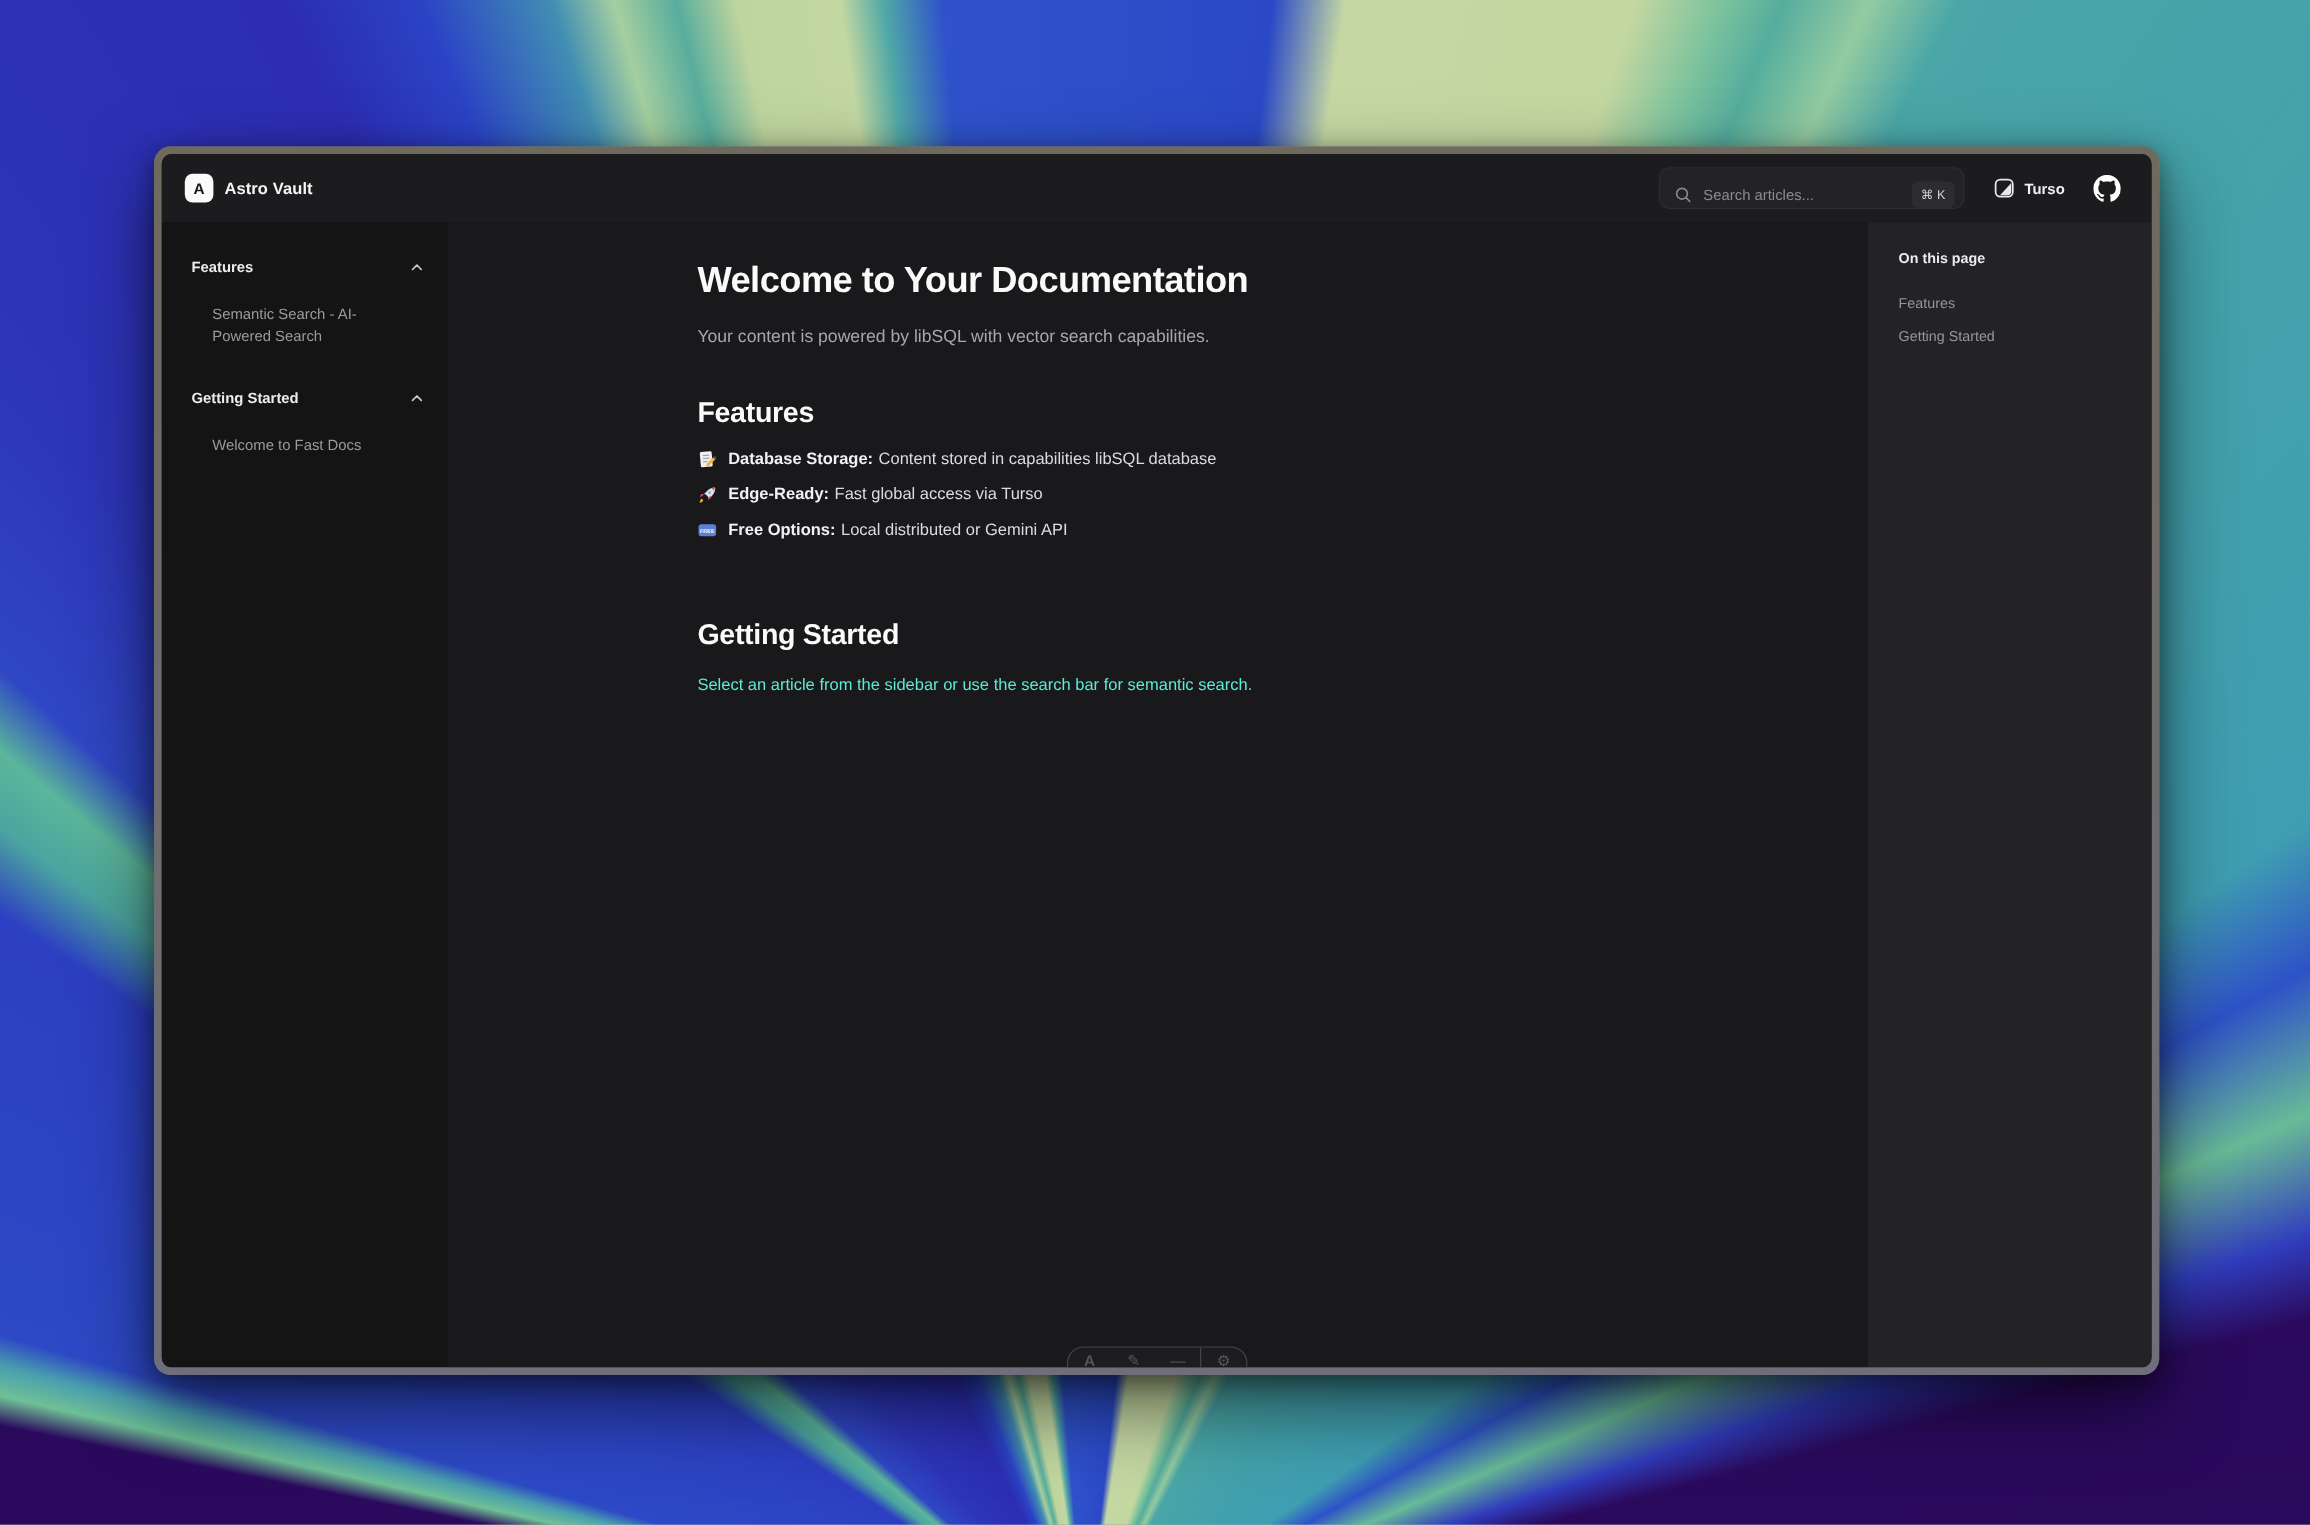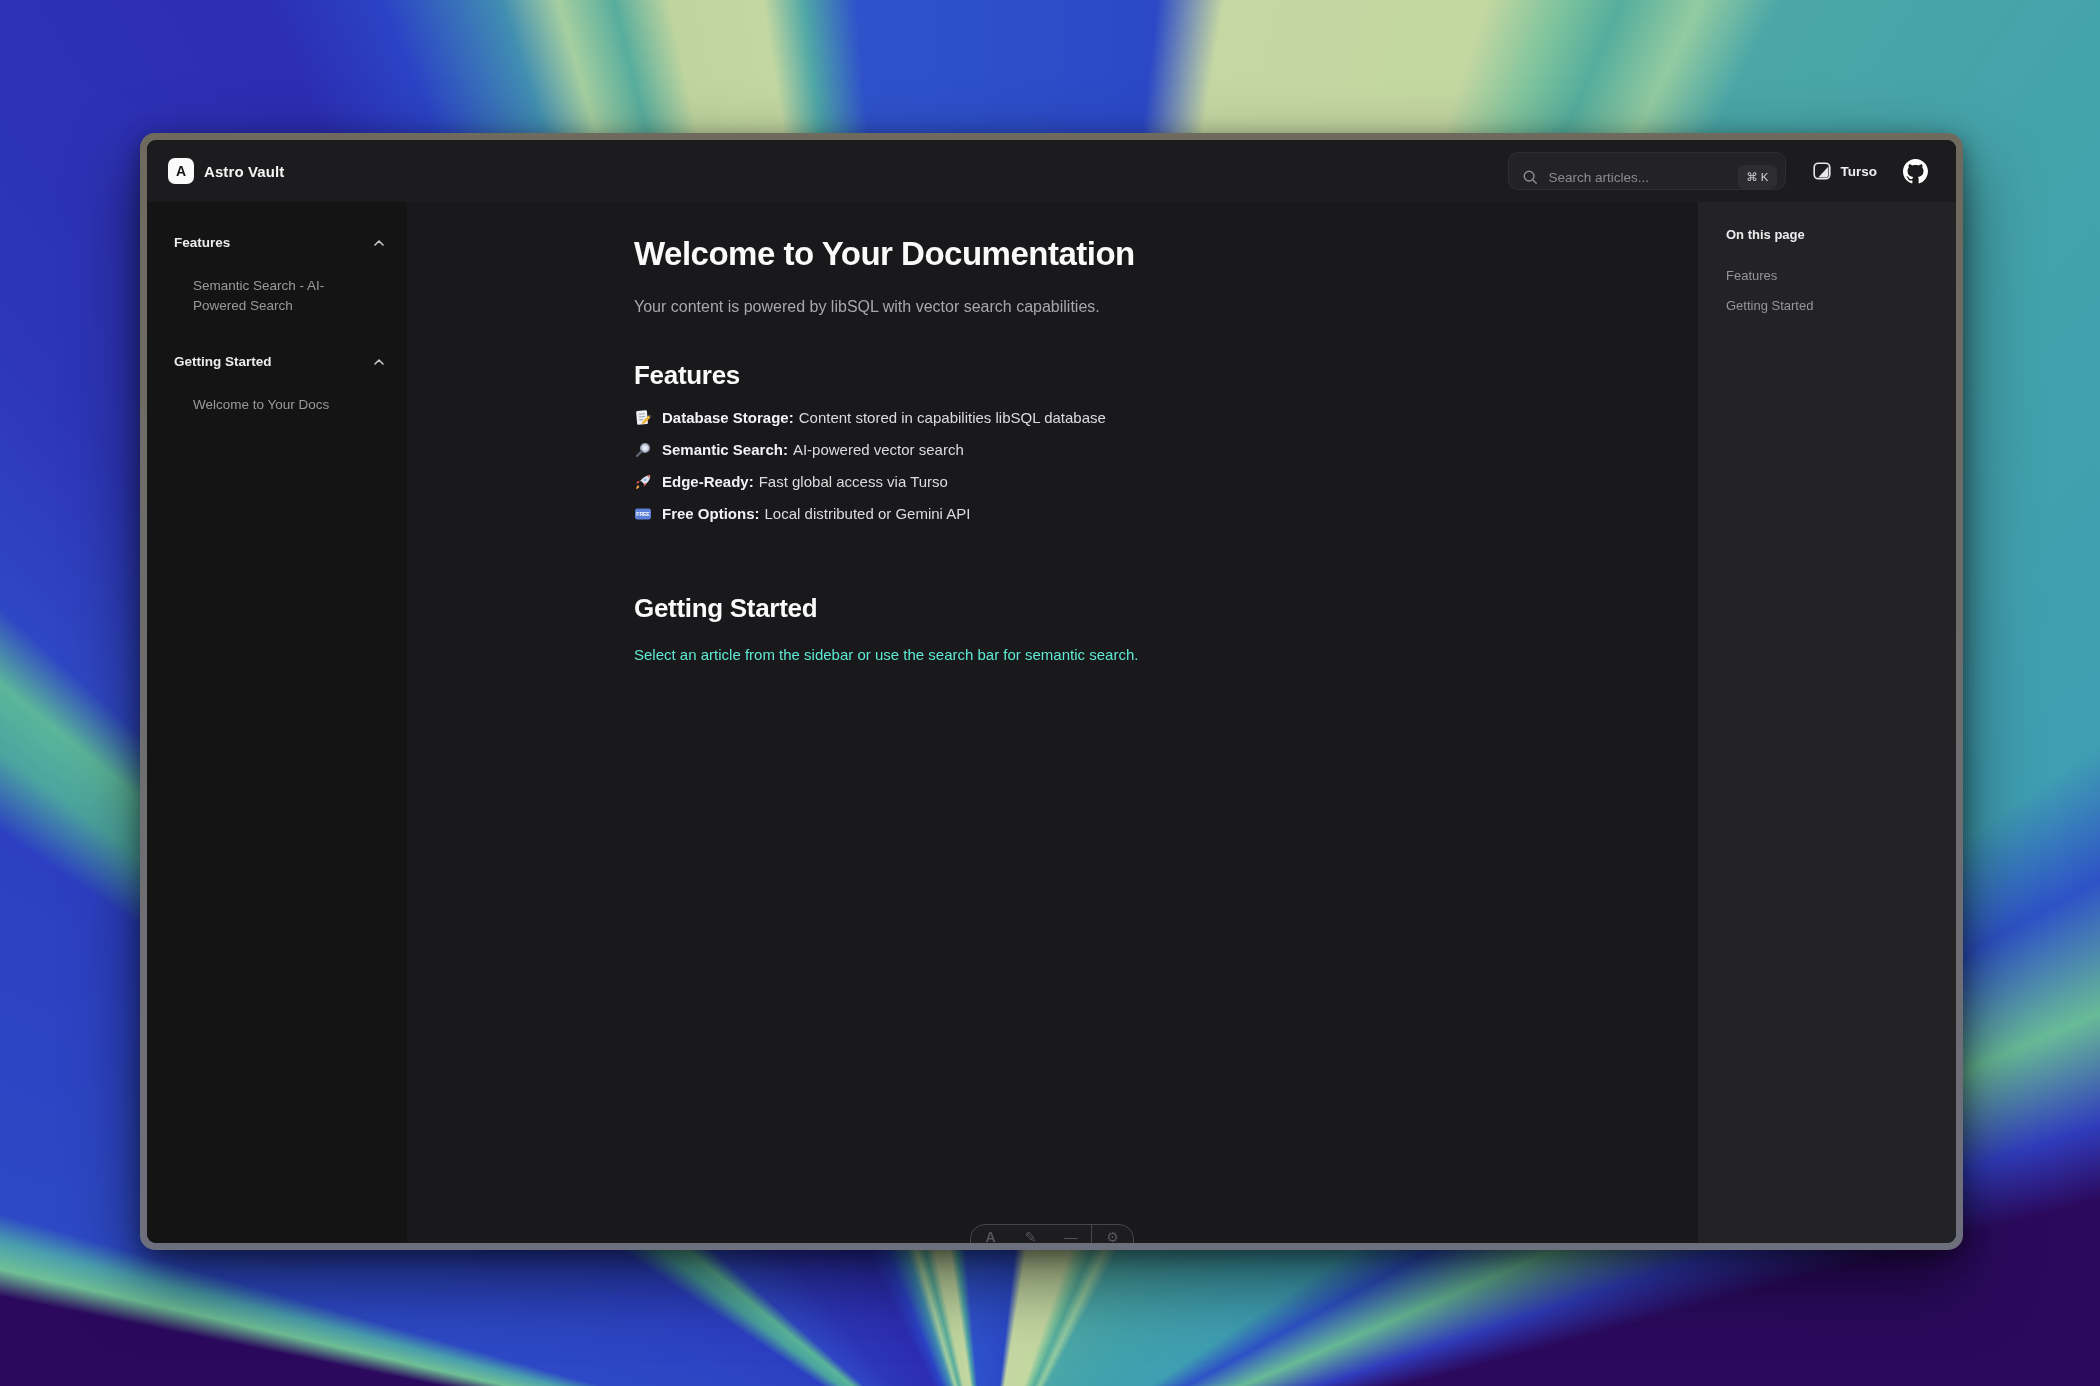--- a/index.html
+++ b/index.html
@@ -134,21 +134,21 @@
           </div>
         </div>
         <div class="side-section">
           <div class="side-title-row">
             <span class="side-title">Getting Started</span>
             <svg width="12" height="8" viewBox="0 0 12 8">
               <polyline points="2,6 6,2 10,6" fill="none" stroke="#c8c8cc" stroke-width="1.6" stroke-linecap="round" stroke-linejoin="round"></polyline>
             </svg>
           </div>
           <div class="side-items">
-            <div class="side-item">Welcome to Your Docs</div>
+            <div class="side-item">Welcome to Fast Docs</div>
           </div>
         </div>
       </div>
 
       <div class="main">
         <div class="main-inner">
           <h1 class="h1">Welcome to Your Documentation</h1>
           <div class="subtitle">Your content is powered by libSQL with vector search capabilities.</div>
 
           <h2 class="h2">Features</h2>
@@ -161,31 +161,20 @@
                     <line x1="5" y1="5" x2="11" y2="5" stroke="#9aa2ae" stroke-width="1.1"></line>
                     <line x1="5" y1="7.8" x2="11" y2="7.8" stroke="#9aa2ae" stroke-width="1.1"></line>
                     <line x1="5" y1="10.6" x2="8.8" y2="10.6" stroke="#9aa2ae" stroke-width="1.1"></line>
                   </g>
                   <path d="M8.6 12.4 L14.4 6.6 L16.4 8.6 L10.6 14.4 L7.8 15.2 Z" fill="#f0b43c"></path>
                   <path d="M14.4 6.6 L16.4 8.6 L17.2 7.8 C17.5 7.5 17.5 7 17.2 6.7 L16.3 5.8 C16 5.5 15.5 5.5 15.2 5.8 Z" fill="#4a4a4a"></path>
                 </svg>
               </span>
               <strong>Database Storage:</strong>
               <span class="b-text">Content stored in capabilities libSQL database</span>
-            </li>
-            <li>
-              <span class="bullet-icon">
-                <svg width="18" height="18" viewBox="0 0 18 18">
-                  <circle cx="11" cy="7" r="4.4" fill="#cdd6e2" stroke="#8892a2" stroke-width="1.4"></circle>
-                  <circle cx="11" cy="7" r="2.1" fill="#e9eef6"></circle>
-                  <line x1="7.6" y1="10.4" x2="3" y2="15" stroke="#5c6470" stroke-width="2.3" stroke-linecap="round"></line>
-                </svg>
-              </span>
-              <strong>Semantic Search:</strong>
-              <span class="b-text">AI-powered vector search</span>
             </li>
             <li>
               <span class="bullet-icon">
                 <svg width="18" height="18" viewBox="0 0 18 18">
                   <path d="M15.8 2.2c-2.8.2-5.2 1.3-7 3.1L6 8l1.6.5L10 11l.5 1.6 2.7-2.8c1.8-1.8 2.9-4.2 3.1-7z" fill="#dde2ea"></path>
                   <path d="M15.8 2.2c-1 .1-2 .3-2.9.6l2.3 2.3c.3-.9.5-1.9.6-2.9z" fill="#e0524e"></path>
                   <circle cx="11.2" cy="6.8" r="1.2" fill="#7aa9de"></circle>
                   <path d="M6 8 3.5 8.3 2 10.5l2.3-.3z" fill="#e0524e"></path>
                   <path d="M10 11l-.3 2.5 2.2-1.5.3-2.3z" fill="#e0524e"></path>
                   <path d="M3.4 12.4c1-.2 2 .8 1.8 1.8-.2.9-1.7 1.5-3.2 1.8.3-1.4.9-2.9 1.4-3.6z" fill="#f2a43c"></path>

